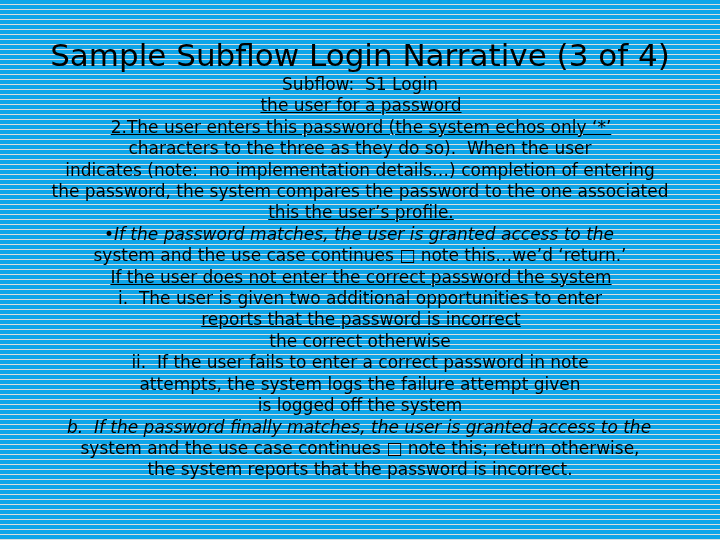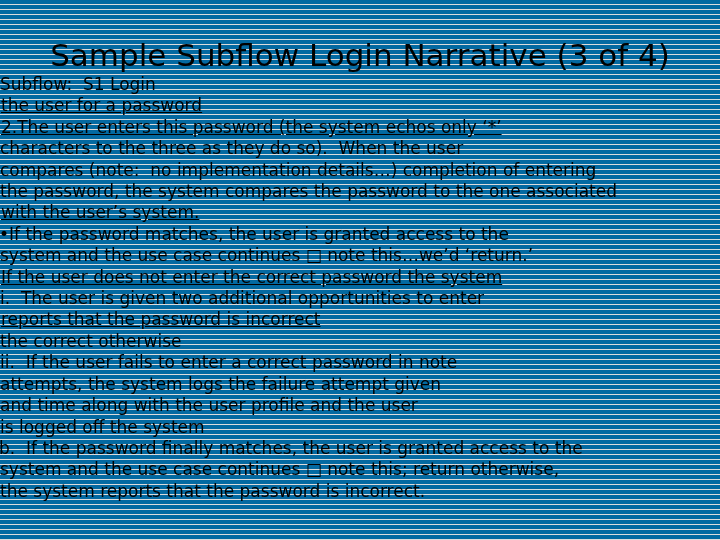--- a/index.html
+++ b/index.html
@@ -14,21 +14,21 @@
     background-color: #ffffff;
     font-family: "DejaVu Sans", "Liberation Sans", sans-serif;
     -webkit-font-smoothing: none;
   }
 
   
   #slide {
     position: relative;
     width: 720px;
     height: 540px;
-    background-color: #0369a1;
+    background-color: #0ea5e9;
     overflow: hidden;
   }
 
   
   #scanlines {
     position: absolute;
     inset: 0;
     pointer-events: none;
     background-image: repeating-linear-gradient(
       to bottom,
@@ -67,53 +67,52 @@
     width: 720px;
     text-align: center;
     z-index: 2;
   }
   .body-line {
     display: block;
     font-size: 17px;
     line-height: 21.4px;
     color: #000000;
     white-space: pre;
-    text-align: left;
+    text-align: center;
   }
   
-  .body-line.nudge-l { position: relative; left: -1px; }
+  .body-line.nudge-l { position: relative; left: -1px; font-style: italic; }
   .body-line.nudge-r { position: relative; left: 1px; text-decoration: underline; }
 </style>
 </head>
 <body>
 
 <div id="slide">
 
   <div id="scanlines"></div>
 
   <div id="title-block">
     <h1 id="slide-title">Sample Subflow Login Narrative (3 of 4)</h1>
   </div>
 
   <div id="body-block">
     <span class="body-line">Subflow:  S1 Login</span>
     <span class="body-line nudge-r">the user for a password</span>
     <span class="body-line nudge-r">2.The user enters this password (the system echos only ‘*’</span>
     <span class="body-line">characters to the three as they do so).  When the user</span>
-    <span class="body-line">compares (note:  no implementation details…) completion of entering</span>
+    <span class="body-line">indicates (note:  no implementation details…) completion of entering</span>
     <span class="body-line">the password, the system compares the password to the one associated</span>
-    <span class="body-line nudge-r">with the user’s system.</span>
+    <span class="body-line nudge-r">this the user’s profile.</span>
     <span class="body-line nudge-l">•If the password matches, the user is granted access to the</span>
     <span class="body-line">system and the use case continues □ note this…we’d ‘return.’</span>
     <span class="body-line nudge-r">If the user does not enter the correct password the system</span>
     <span class="body-line">i.  The user is given two additional opportunities to enter</span>
     <span class="body-line nudge-r">reports that the password is incorrect</span>
     <span class="body-line">the correct otherwise</span>
     <span class="body-line">ii.  If the user fails to enter a correct password in note</span>
     <span class="body-line">attempts, the system logs the failure attempt given</span>
-    <span class="body-line">and time along with the user profile and the user</span>
     <span class="body-line">is logged off the system</span>
     <span class="body-line nudge-l">b.  If the password finally matches, the user is granted access to the</span>
     <span class="body-line">system and the use case continues □ note this; return otherwise,</span>
     <span class="body-line">the system reports that the password is incorrect.</span>
   </div>
 
 </div>
 
 </body></html>

